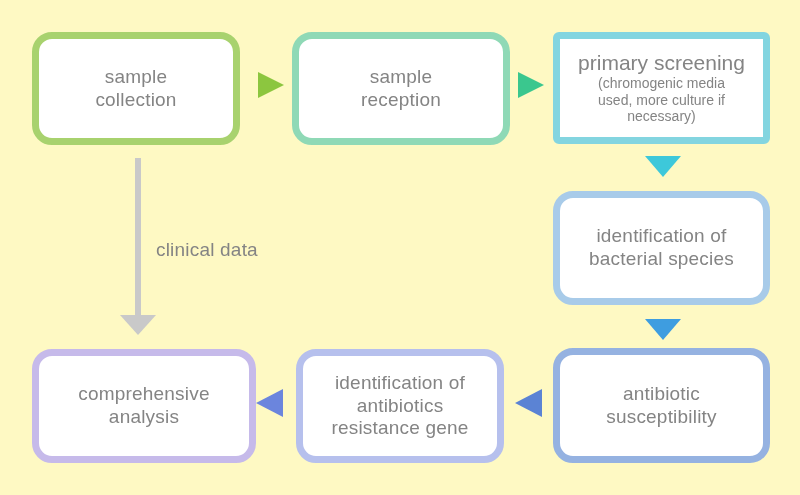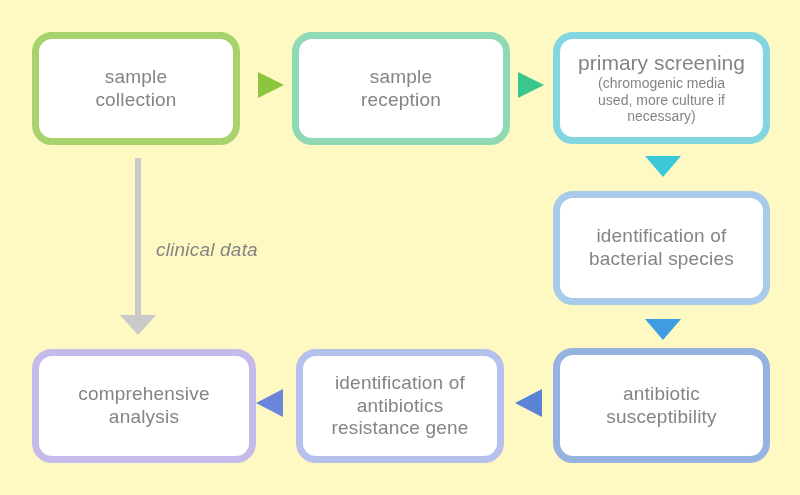--- a/index.html
+++ b/index.html
@@ -90,21 +90,20 @@
     border-right-width: 18px;
     border-top-width: 20px;
   }
   .clinical-label {
     position: absolute;
     left: 156px;
     top: 239px;
     font-size: 19px;
     letter-spacing: 0.2px;
     white-space: nowrap;
-    font-style: italic;
   }
 </style>
 </head>
 <body>
 
 <div class="canvas" style="color: rgb(132, 132, 132); background-color: #fef9c3;">
 
   <div class="box b1" style="border-color: rgb(168, 210, 110);">
     <span class="box-label">sample
 collection</span>
@@ -112,21 +111,21 @@
 
   <div class="tri tri-right a1" style="border-left-color: rgb(140, 198, 63);"></div>
 
   <div class="box b2" style="border-color: rgb(143, 217, 182);">
     <span class="box-label">sample
 reception</span>
   </div>
 
   <div class="tri tri-right a2" style="border-left-color: rgb(58, 199, 142);"></div>
 
-  <div class="box b3" style="border-color: rgb(131, 213, 224);">
+  <div class="box b3" style="border-color: rgb(131, 213, 224); border-radius: 6px;">
     <span class="box-main-label">primary screening</span>
     <span class="box-sublabel">(chromogenic media
 used, more culture if
 necessary)</span>
   </div>
 
   <div class="tri tri-down a3" style="border-top-color: rgb(61, 200, 218);"></div>
 
   <div class="box b4" style="border-color: rgb(168, 203, 233);">
     <span class="box-label">identification of

